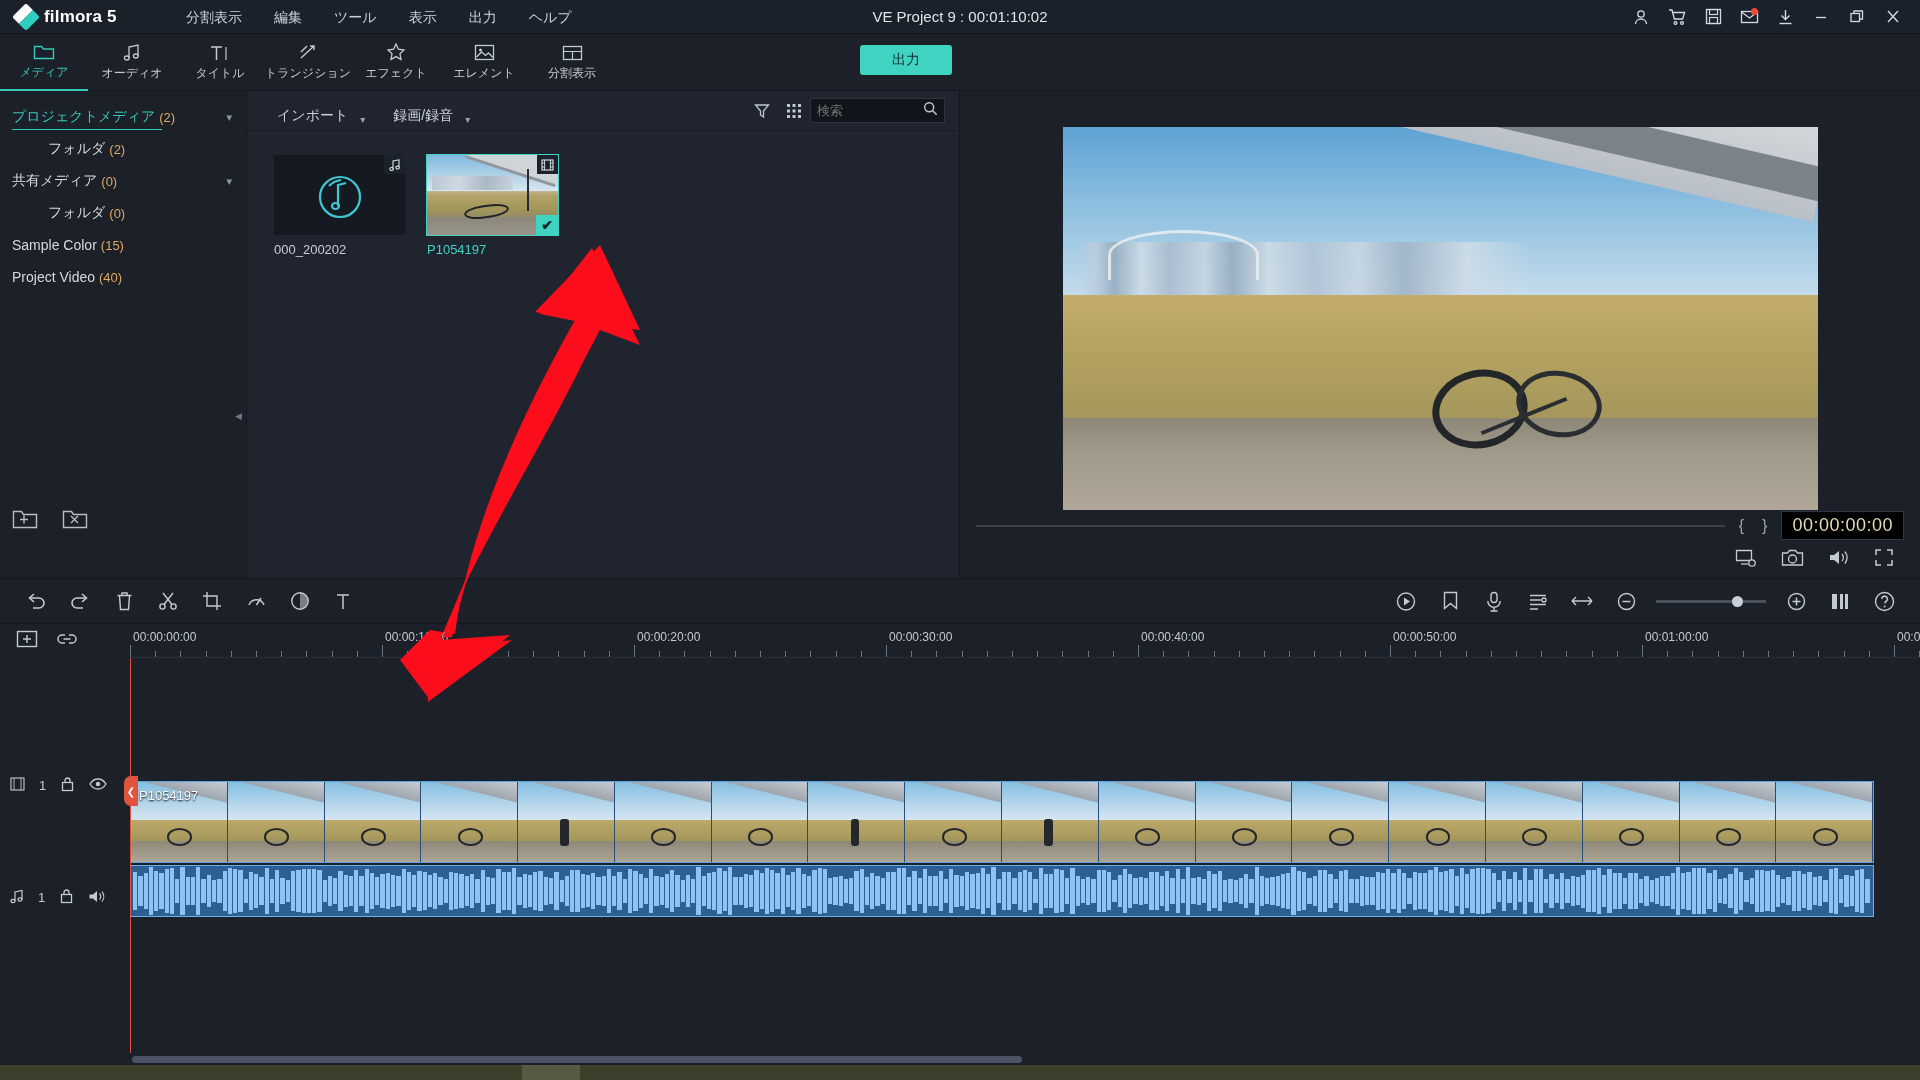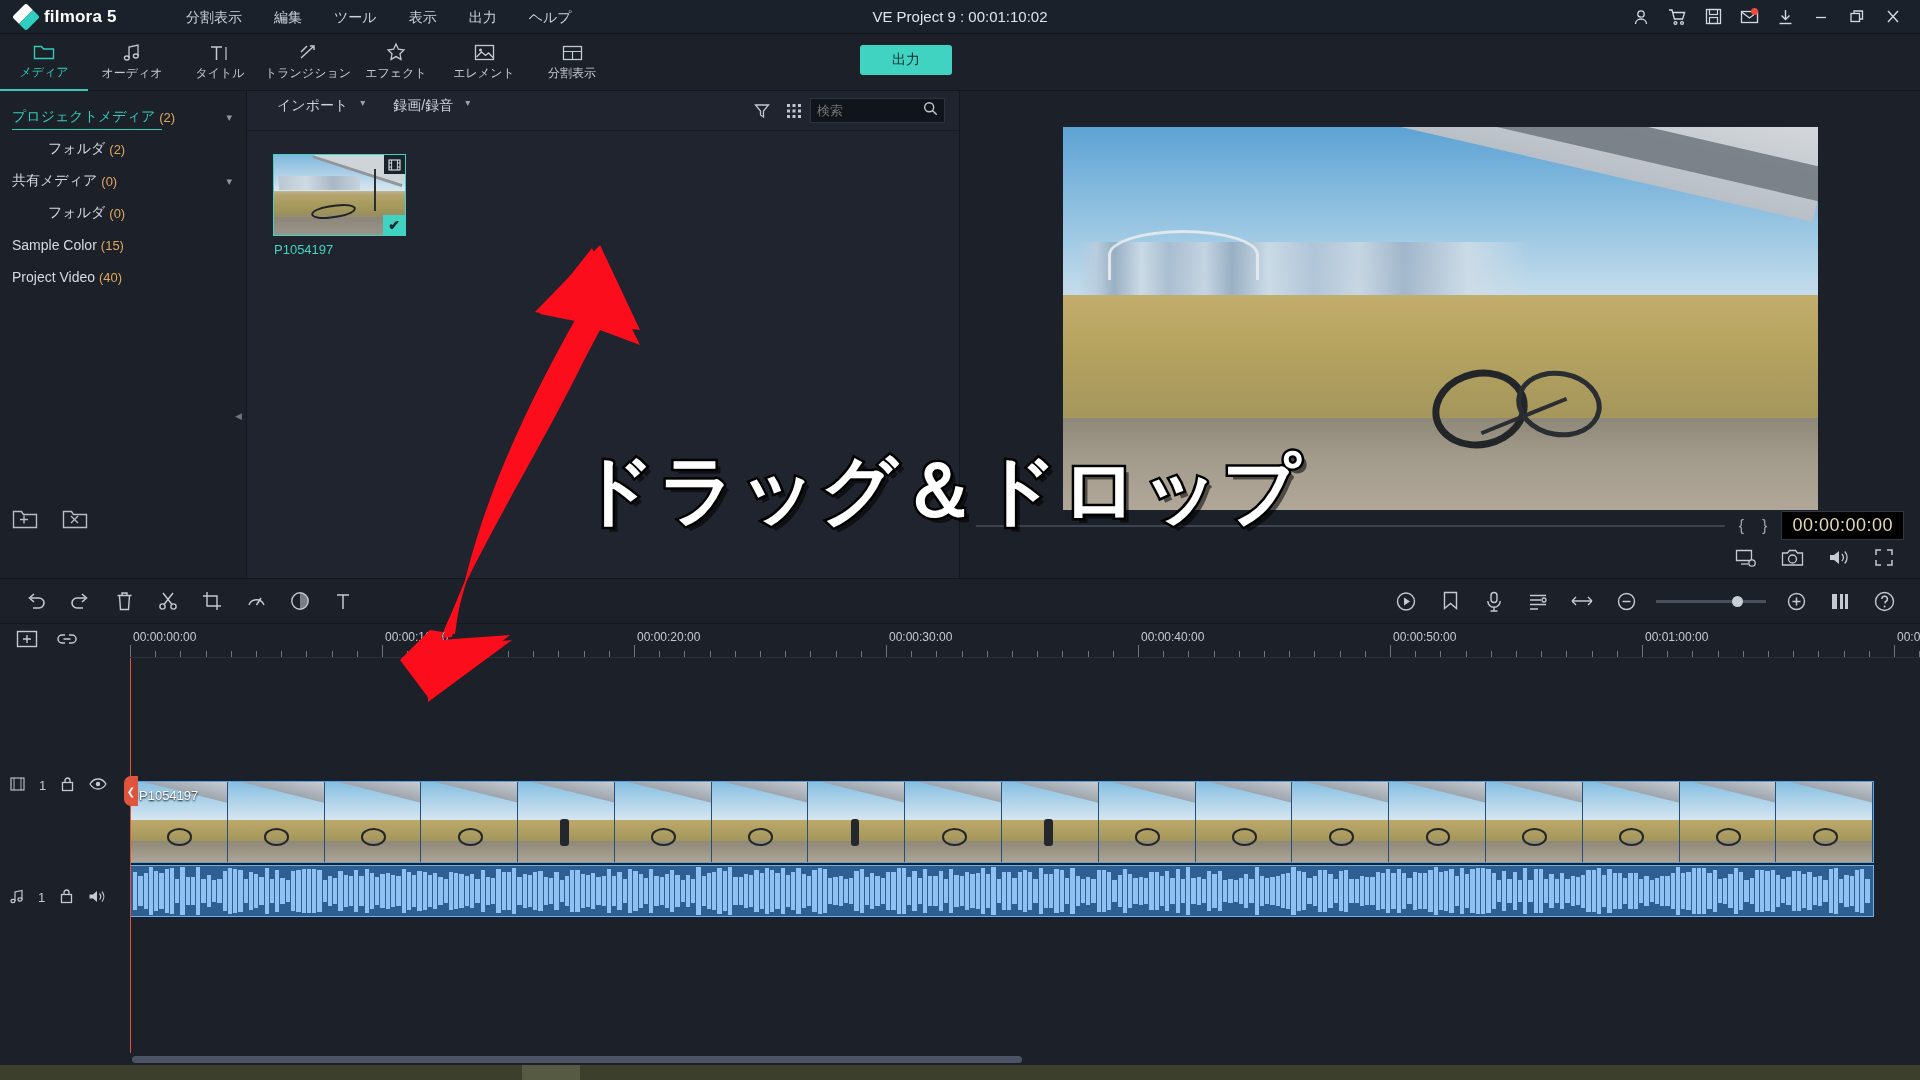--- a/index.html
+++ b/index.html
@@ -53,21 +53,21 @@
     width:150px; height:1px; background:#36c9b9; }
   .side-chevron { position:absolute; right:14px; color:#8e98a8; font-size:11px; }
   #sidebar-bottom { position:absolute; bottom:44px; left:12px; display:flex; gap:24px; }
   #sidebar-collapse { position:absolute; right:4px; top:320px; color:#6d7686; font-size:9px; }
 
   
   #mediapanel { width:713px; background:#1f242e; border-right:1px solid #121820;
     display:flex; flex-direction:column; }
   #media-toolbar { height:40px; display:flex; align-items:center; gap:0;
     border-bottom:1px solid #161b23; padding-left:16px; }
-  .mt-btn { display:flex; align-items:flex-start; gap:12px; font-size:14px; color:#ccd2db;
+  .mt-btn { display:flex; align-items:flex-end; gap:12px; font-size:14px; color:#ccd2db;
     padding:0 14px; height:28px; cursor:default; }
   .mt-chev { font-size:10px; color:#9aa3b1; }
   .mt-spacer { flex:1; }
   .mt-icon { width:32px; height:28px; display:flex; align-items:center; justify-content:center; }
   #search-box { width:135px; height:25px; background:#10141b; border:1px solid #2b3240;
     display:flex; align-items:center; padding:0 6px; margin-right:14px; gap:4px; }
   #search-box input { background:transparent; border:none; outline:none; color:#b9c0cb;
     font-size:13px; width:100%; font-family:"Liberation Sans", sans-serif; }
   #media-grid { flex:1; padding:24px 0 0 27px; display:flex; gap:22px; align-content:flex-start; flex-wrap:wrap; }
   .media-item { width:131px; }
@@ -431,20 +431,38 @@
         <span>
           <svg width="15" height="15" viewBox="0 0 15 15">
               <circle cx="6.2" cy="6.2" r="4.5" fill="none" stroke="#c0c7d1" stroke-width="1.4"></circle>
               <path d="M9.7 9.7l4 4" stroke="#c0c7d1" stroke-width="1.5"></path>
             </svg>
         </span>
       </div>
     </div>
 
     <div id="media-grid">
+      <div class="media-item">
+        <div class="thumb">
+          <svg width="62" height="62" viewBox="0 0 62 62">
+            <circle cx="31" cy="33" r="20" fill="none" stroke="#3fc8d4" stroke-width="2.2"></circle>
+            <path d="M20 22a20 20 0 0 1 12-6" fill="none" stroke="#3fc8d4" stroke-width="2.2"></path>
+            <path d="M29 42V21l8-2" fill="none" stroke="#3fc8d4" stroke-width="2.2"></path>
+            <ellipse cx="26.5" cy="42" rx="3.5" ry="3" fill="none" stroke="#3fc8d4" stroke-width="2.2"></ellipse>
+          </svg>
+          <span class="badge">
+            <svg width="11" height="12" viewBox="0 0 11 12">
+                <path d="M4 10V2l6-1.2v7" fill="none" stroke="#dfe4ea" stroke-width="1.1"></path>
+                <ellipse cx="2.6" cy="10" rx="1.8" ry="1.5" fill="none" stroke="#dfe4ea" stroke-width="1.1"></ellipse>
+                <ellipse cx="8.6" cy="8.6" rx="1.8" ry="1.5" fill="none" stroke="#dfe4ea" stroke-width="1.1"></ellipse>
+              </svg>
+          </span>
+        </div>
+        <div class="mname">000_200202</div>
+      </div>
 
       <div class="media-item">
         <div class="thumb selected">
           <div class="photo">
             <div class="sky"></div>
               <div class="city"></div>
               <div class="bridge"></div>
             <div class="ground"></div>
               <div class="path"></div>
               <div class="pole"></div>
@@ -1280,14 +1298,13 @@
     </div>
 
   </div>
 </div>
 
 <div id="overlay">
   <svg width="1920" height="1080" style="position:absolute;left:0;top:0">
     <path d="M600,245 L640,330 L600,325 C560,420 480,540 440,640 L510,635 L430,700 L420,660 L430,700 L400,660 L430,630 L455,634 C470,520 530,400 575,320 L535,312 Z" fill="#fc0d1b"></path>
     <path d="M592,248 L640,345 L600,330 C548,430 470,545 440,648 L512,640 L428,702 L426,640 L452,637 C480,510 540,400 580,322 L540,314 Z" fill="#fc0d1b"></path>
   </svg>
-  <div id="dd-text">ドラッグ＆ドロップ</div>
 </div>
 
 </body></html>

